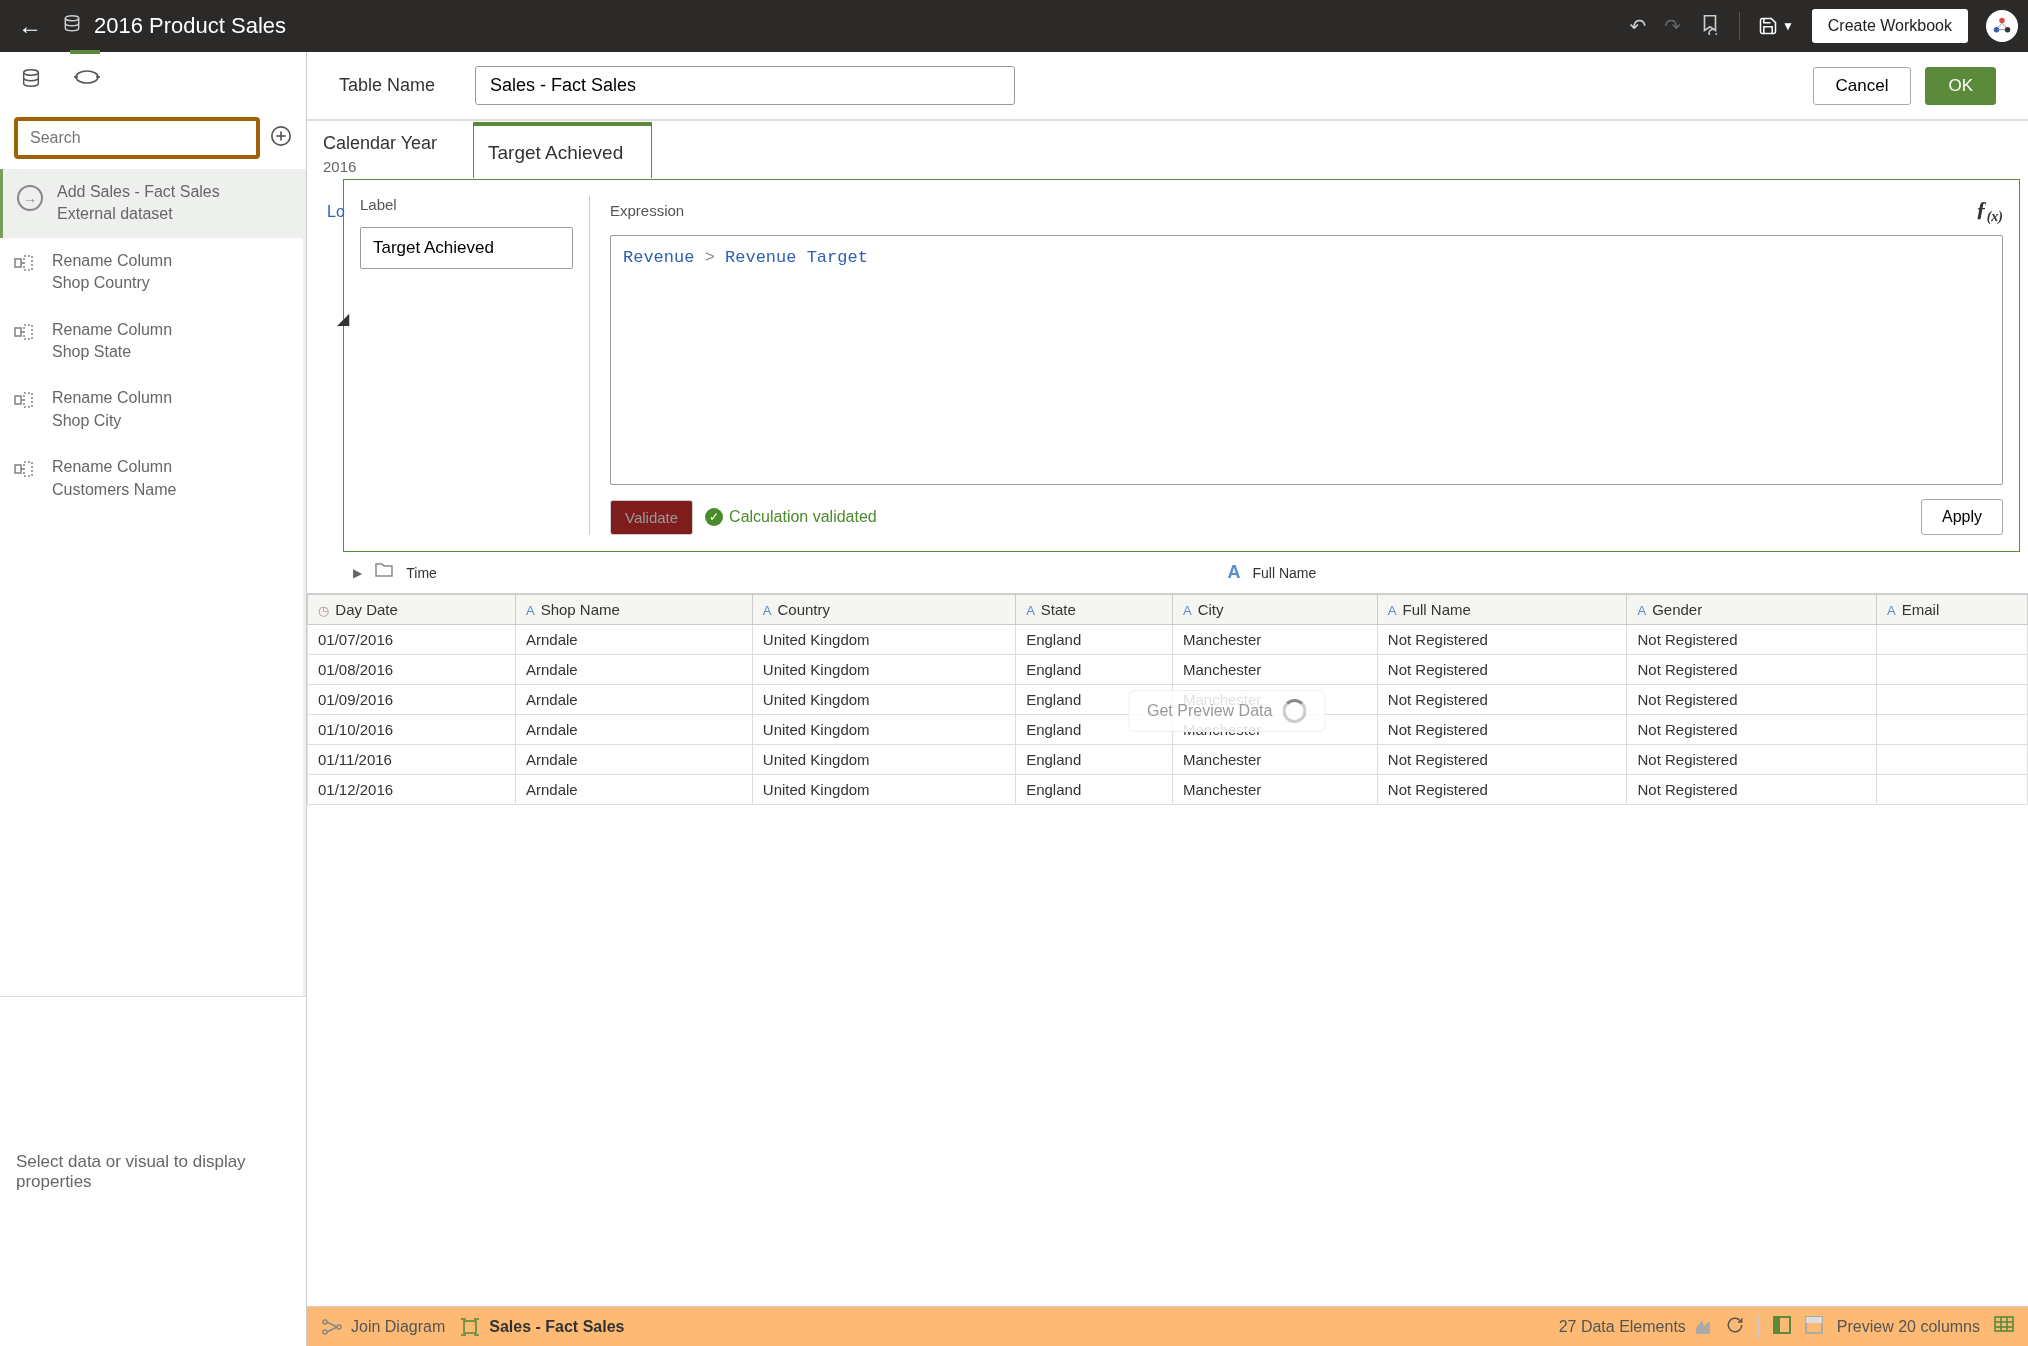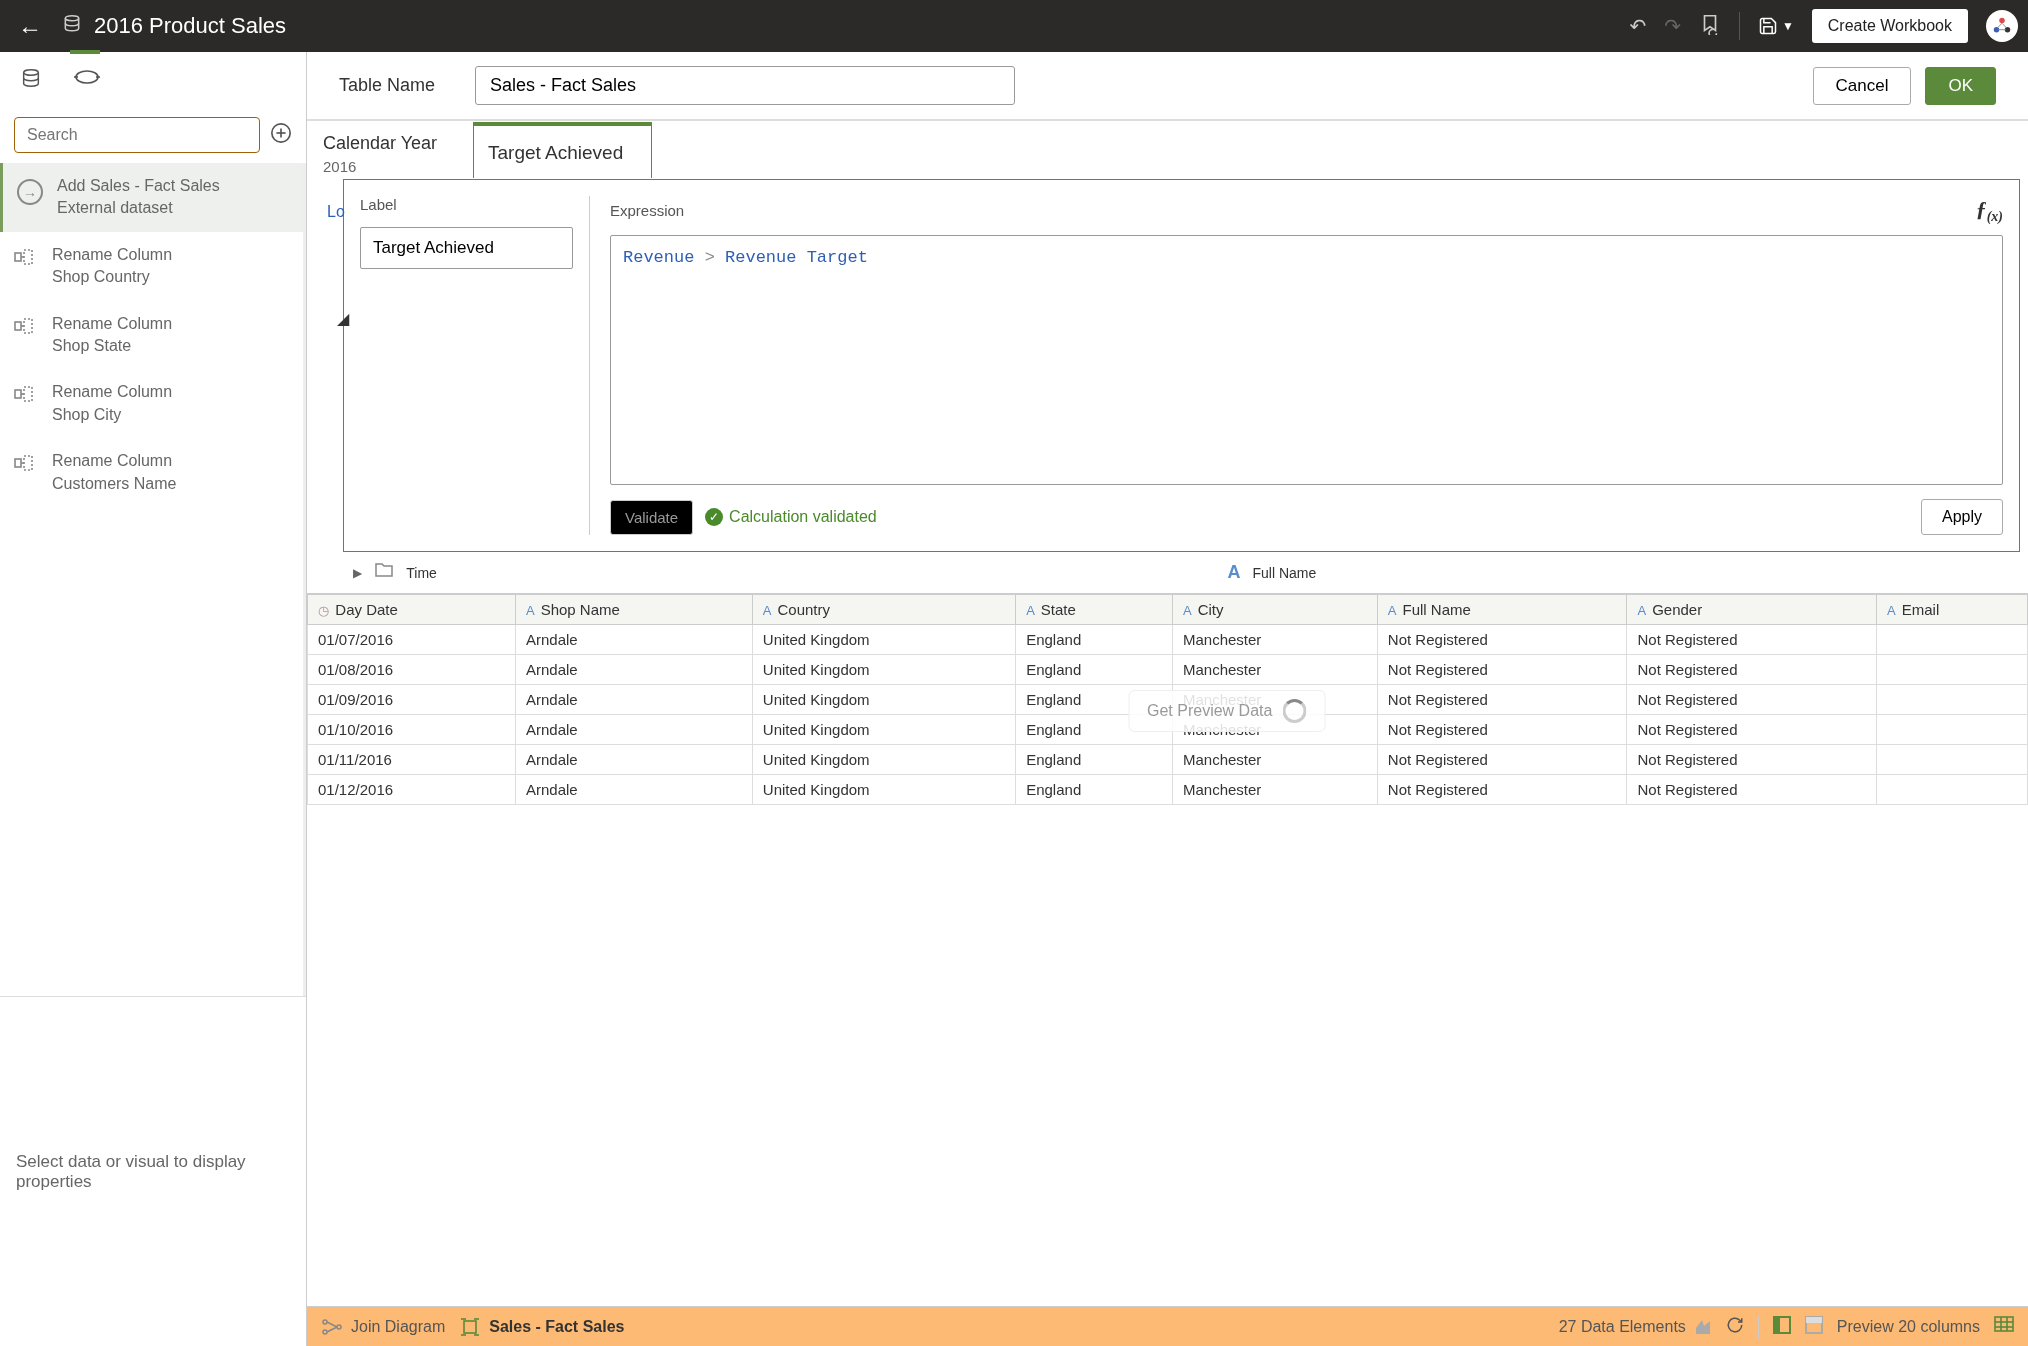--- a/index.html
+++ b/index.html
@@ -21,21 +21,21 @@
   
   
   .main { display: flex; height: calc(100% - 52px); }
   
   
   .sidebar { width: 307px; border-right: 1px solid #ccc; background: #fff; display: flex; flex-direction: column; }
   .sidebar-tabs { display: flex; gap: 24px; padding: 12px 16px 8px 16px; }
   .sidebar-tab { color: #555; font-size: 20px; padding: 4px; }
   .sidebar-tab.active-marker { position: relative; }
   .sidebar-search-row { display: flex; align-items: center; gap: 10px; padding: 10px 14px; }
-  .sidebar-search { flex: 1; border: 1px solid #a16207; border-radius: 4px; padding: 8px 12px; font-size: 16px; }
+  .sidebar-search { flex: 1; border: 4px solid #a16207; border-radius: 4px; padding: 8px 12px; font-size: 16px; }
   .plus-circle { color: #555; font-size: 20px; cursor: pointer; }
   .steps-list { flex: 1; overflow-y: auto; border-right: 3px solid #eee; position: relative; }
   .step-item { display: flex; align-items: flex-start; gap: 14px; padding: 12px 14px; cursor: pointer; }
   .step-item.active { background: #eef0ed; border-left: 3px solid #7a9c5c; }
   .step-icon { color: #888; font-size: 18px; margin-top: 4px; min-width: 24px; }
   .step-icon-circle { width: 26px; height: 26px; border: 2px solid #888; border-radius: 50%; display: flex; align-items: center; justify-content: center; font-size: 14px; font-weight: bold; }
   .step-text { color: #666; font-size: 16px; line-height: 1.4; }
   .sidebar-bottom { border-top: 1px solid #ddd; padding: 24px 16px; text-align: left; color: #666; font-size: 17px; flex-shrink: 0; height: 350px; display: flex; align-items: center; justify-content: center; }
   
   
@@ -60,21 +60,21 @@
   .expr-left { width: 230px; border-right: 1px solid #ccc; padding-right: 16px; }
   .expr-right { flex: 1; }
   .panel-label { color: #555; font-size: 15px; margin-bottom: 14px; }
   .label-input { width: 100%; border: 1px solid #999; padding: 10px 12px; font-size: 17px; border-radius: 2px; }
   .expr-header { display: flex; align-items: center; justify-content: space-between; margin-bottom: 10px; }
   .fx-icon { font-style: italic; font-family: Georgia, serif; font-size: 22px; font-weight: bold; }
   .expr-text-revenue { color: #2e5fb5; }
   .expr-text-op { color: #888; }
   .expr-editor { width: 100%; height: 250px; border: 1px solid #999; padding: 12px; font-family: "Courier New", monospace; font-size: 17px; border-radius: 2px; white-space: pre; }
   .expr-footer { display: flex; align-items: center; gap: 12px; margin-top: 14px; }
-  .validate-btn { border: 1px solid #ccc; background: #000000; color: #999; padding: 8px 14px; border-radius: 3px; cursor: pointer; font-size: 15px; }
+  .validate-btn { border: 1px solid #ccc; background: #7f1d1d; color: #999; padding: 8px 14px; border-radius: 3px; cursor: pointer; font-size: 15px; }
   .validated-msg { color: #4a8a2a; display: flex; align-items: center; gap: 6px; font-size: 16px; }
   .check-circle { width: 18px; height: 18px; background: #4a8a2a; border-radius: 50%; color: #fff; display: inline-flex; align-items: center; justify-content: center; font-size: 12px; }
   .apply-btn { margin-left: auto; border: 1px solid #aaa; background: #fff; padding: 8px 20px; border-radius: 3px; cursor: pointer; font-size: 16px; }
   
   
   .below-panel { display: flex; padding: 10px 16px; gap: 40px; }
   .below-left { flex: 1; display: flex; align-items: center; gap: 12px; padding-left: 30px; }
   .below-right { flex: 1; display: flex; align-items: center; gap: 12px; padding-left: 50px; }
   .triangle-right { color: #666; font-size: 12px; }
   .folder-icon { color: #888; font-size: 18px; }

